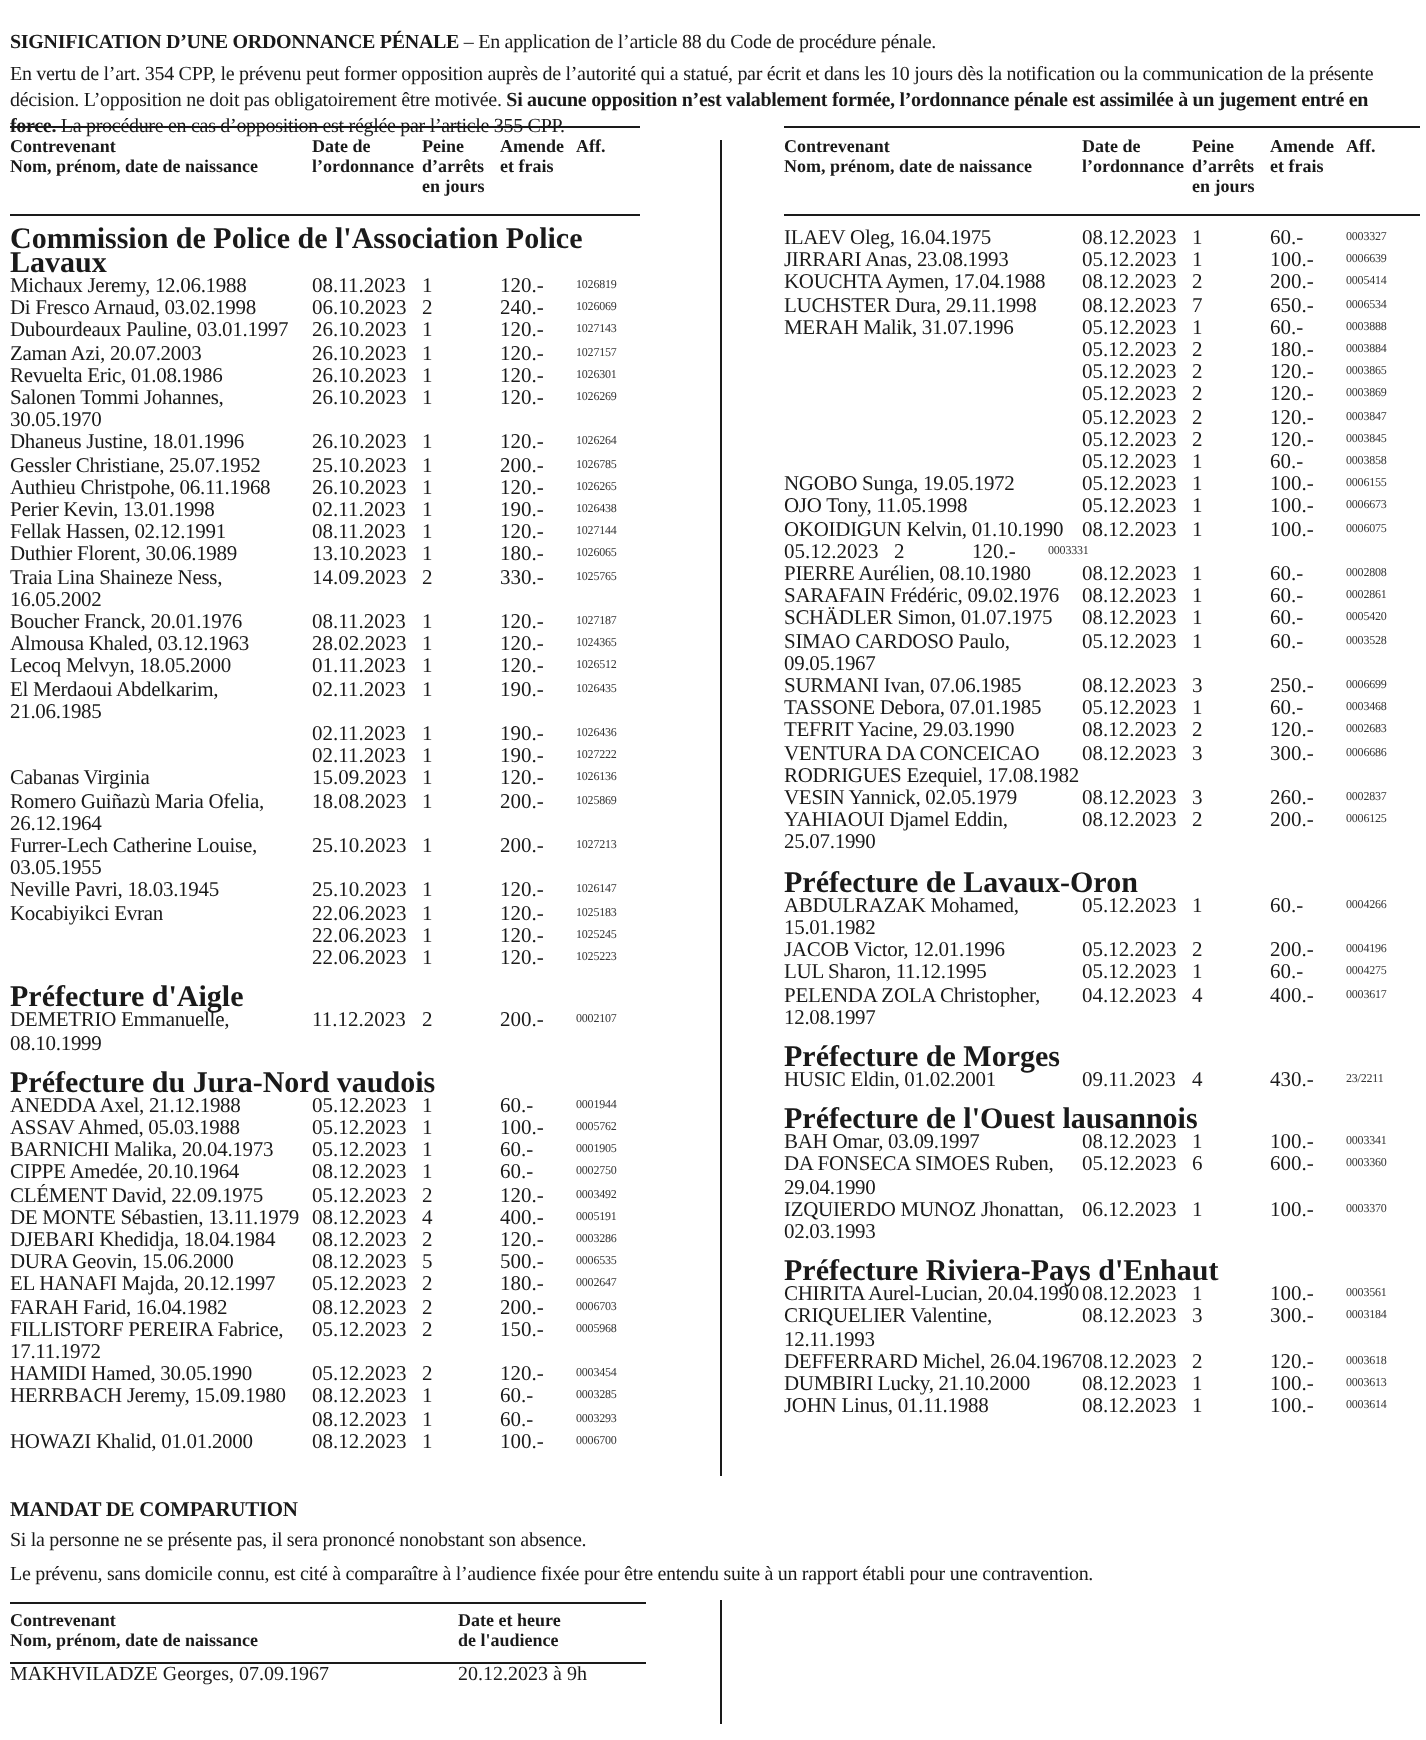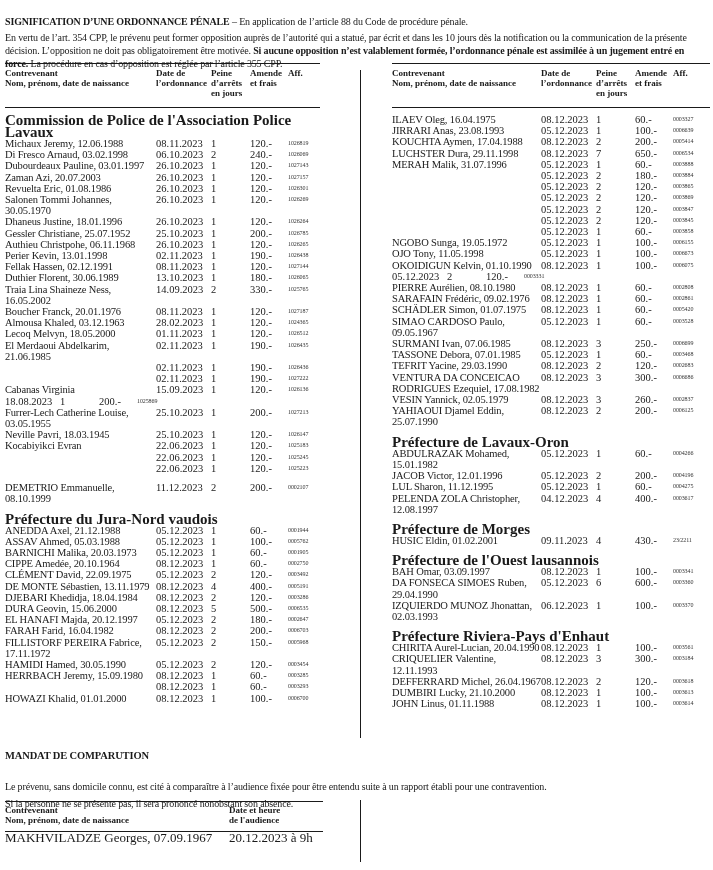--- a/index.html
+++ b/index.html
@@ -30,27 +30,27 @@
 
   .section-title { font-weight: bold; font-size: 15px; line-height: 12px; margin-top: 6px; }
   .group { margin-top: 8px; }
   .group:first-of-type { margin-top: 4px; }
   .row { display: flex; font-size: 10.5px; line-height: 11.2px; }
   .cell { }
   .row .c-aff { font-size: 6px; line-height: 11px; color: #333; letter-spacing: -0.1px; padding-top: 0; }
   .row .c-name { letter-spacing: -0.15px; }
 
   .mandat { position: absolute; left: 5px; top: 749px; width: 700px; font-size: 10px; line-height: 13px; letter-spacing: -0.15px; }
-  .mandat .m-title { font-weight: bold; font-size: 10.5px; margin-bottom: 18px; }
+  .mandat .m-title { font-weight: bold; font-size: 10.5px; margin-bottom: 2px; }
   .mandat p { margin: 0 0 4px 0; }
   .m-table { position: absolute; left: 5px; top: 801px; width: 318px; }
   .m-thead { border-top: 1.5px solid #1a1a1a; border-bottom: 1.5px solid #1a1a1a; display: flex; padding: 3px 0 2px; height: 24px; font-weight: bold; font-size: 9px; line-height: 10px; }
   .m-c-name { width: 224px; }
   .m-c-date { width: 94px; }
-  .m-row { display: flex; font-size: 13px; line-height: 12px; }
+  .m-row { display: flex; font-size: 10px; line-height: 12px; }
 </style>
 </head>
 <body>
 
 <div class="intro">
   <p><span class="title">SIGNIFICATION D’UNE ORDONNANCE PÉNALE</span><span> – En application de l’article 88 du Code de procédure pénale.</span></p>
   <p><span>En vertu de l’art. 354 CPP, le prévenu peut former opposition auprès de l’autorité qui a statué, par écrit et dans les 10 jours dès la notification ou la communication de la présente décision. L’opposition ne doit pas obligatoirement être motivée. </span><b>Si aucune opposition n’est valablement formée, l’ordonnance pénale est assimilée à un jugement entré en force.</b><span> La procédure en cas d’opposition est réglée par l’article 355 CPP.</span></p>
 </div>
 
 <div class="vdivider vd1"></div>
@@ -206,20 +206,21 @@
           <div class="cell c-aff">1027222</div>
         </div>
         <div class="row">
           <div class="cell c-name">Cabanas Virginia</div>
           <div class="cell c-date">15.09.2023</div>
           <div class="cell c-days">1</div>
           <div class="cell c-fine">120.-</div>
           <div class="cell c-aff">1026136</div>
         </div>
         <div class="row">
+          <div class="cell c-name">Romero Guiñazù Maria Ofelia, 26.12.1964</div>
           <div class="cell c-date">18.08.2023</div>
           <div class="cell c-days">1</div>
           <div class="cell c-fine">200.-</div>
           <div class="cell c-aff">1025869</div>
         </div>
         <div class="row">
           <div class="cell c-name">Furrer-Lech Catherine Louise, 03.05.1955</div>
           <div class="cell c-date">25.10.2023</div>
           <div class="cell c-days">1</div>
           <div class="cell c-fine">200.-</div>
@@ -248,20 +249,21 @@
         </div>
         <div class="row">
           <div class="cell c-name"></div>
           <div class="cell c-date">22.06.2023</div>
           <div class="cell c-days">1</div>
           <div class="cell c-fine">120.-</div>
           <div class="cell c-aff">1025223</div>
         </div>
       </div>
       <div class="group">
+        <div class="section-title">Préfecture d'Aigle</div>
         <div class="row">
           <div class="cell c-name">DEMETRIO Emmanuelle, 08.10.1999</div>
           <div class="cell c-date">11.12.2023</div>
           <div class="cell c-days">2</div>
           <div class="cell c-fine">200.-</div>
           <div class="cell c-aff">0002107</div>
         </div>
       </div>
       <div class="group">
         <div class="section-title">Préfecture du Jura-Nord vaudois</div>
@@ -273,21 +275,21 @@
           <div class="cell c-aff">0001944</div>
         </div>
         <div class="row">
           <div class="cell c-name">ASSAV Ahmed, 05.03.1988</div>
           <div class="cell c-date">05.12.2023</div>
           <div class="cell c-days">1</div>
           <div class="cell c-fine">100.-</div>
           <div class="cell c-aff">0005762</div>
         </div>
         <div class="row">
-          <div class="cell c-name">BARNICHI Malika, 20.03.1973</div>
+          <div class="cell c-name">BARNICHI Malika, 20.04.1973</div>
           <div class="cell c-date">05.12.2023</div>
           <div class="cell c-days">1</div>
           <div class="cell c-fine">60.-</div>
           <div class="cell c-aff">0001905</div>
         </div>
         <div class="row">
           <div class="cell c-name">CIPPE Amedée, 20.10.1964</div>
           <div class="cell c-date">08.12.2023</div>
           <div class="cell c-days">1</div>
           <div class="cell c-fine">60.-</div>
@@ -665,22 +667,22 @@
           <div class="cell c-days">1</div>
           <div class="cell c-fine">100.-</div>
           <div class="cell c-aff">0003614</div>
         </div>
       </div>
     </div>
 </div>
 
 <div class="mandat">
   <div class="m-title">MANDAT DE COMPARUTION</div>
+  <p>Si la personne ne se présente pas, il sera prononcé nonobstant son absence.</p>
   <p>Le prévenu, sans domicile connu, est cité à comparaître à l’audience fixée pour être entendu suite à un rapport établi pour une contravention.</p>
-  <p>Si la personne ne se présente pas, il sera prononcé nonobstant son absence.</p>
 </div>
 
 <div class="m-table">
   <div class="m-thead">
     <div class="th m-c-name">Contrevenant
 Nom, prénom, date de naissance</div>
     <div class="th m-c-date">Date et heure
 de l'audience</div>
   </div>
   <div id="mandat-rows">

